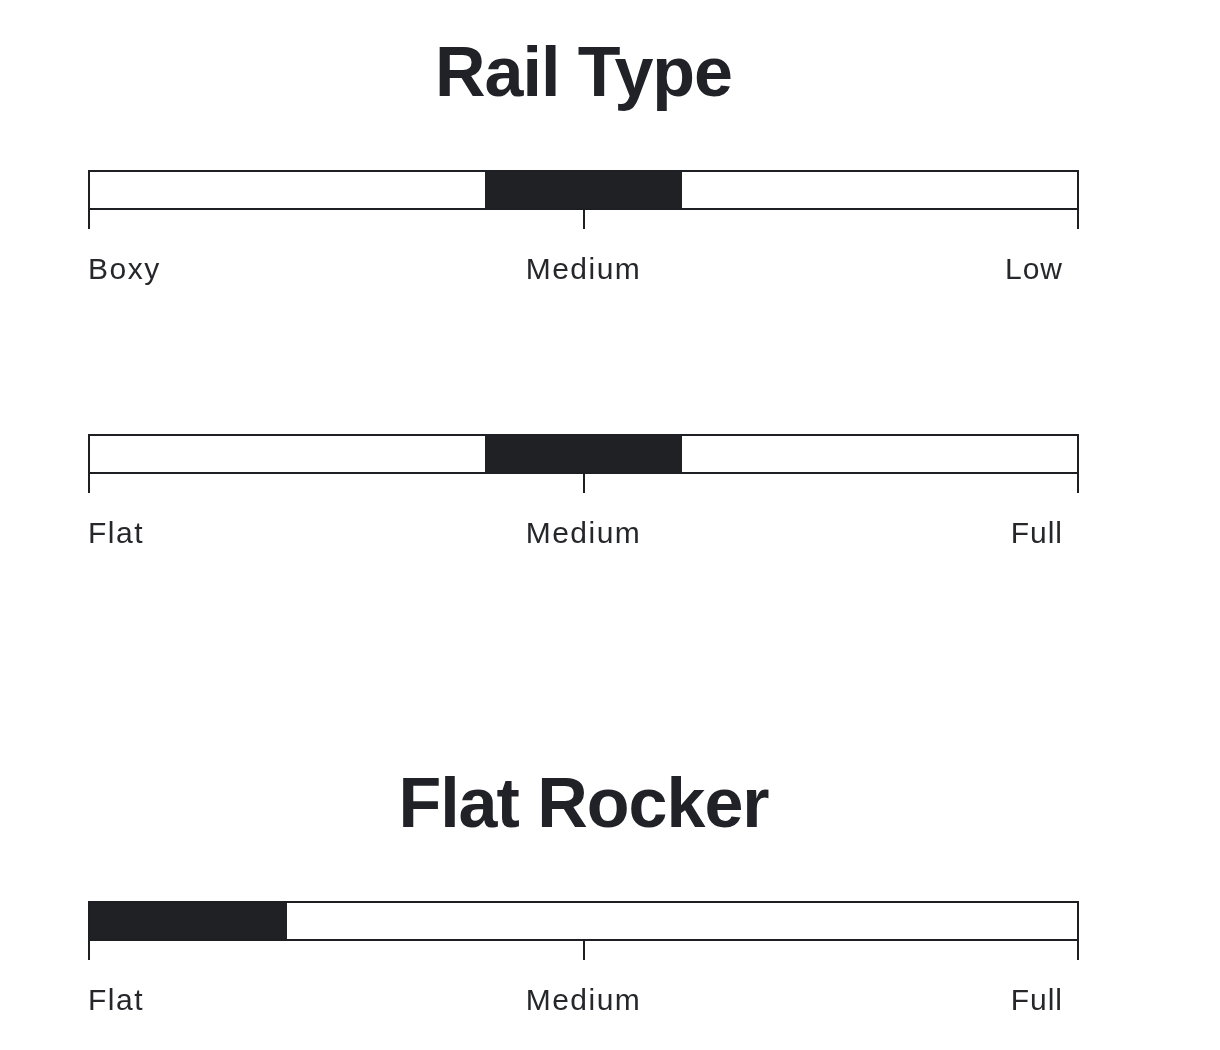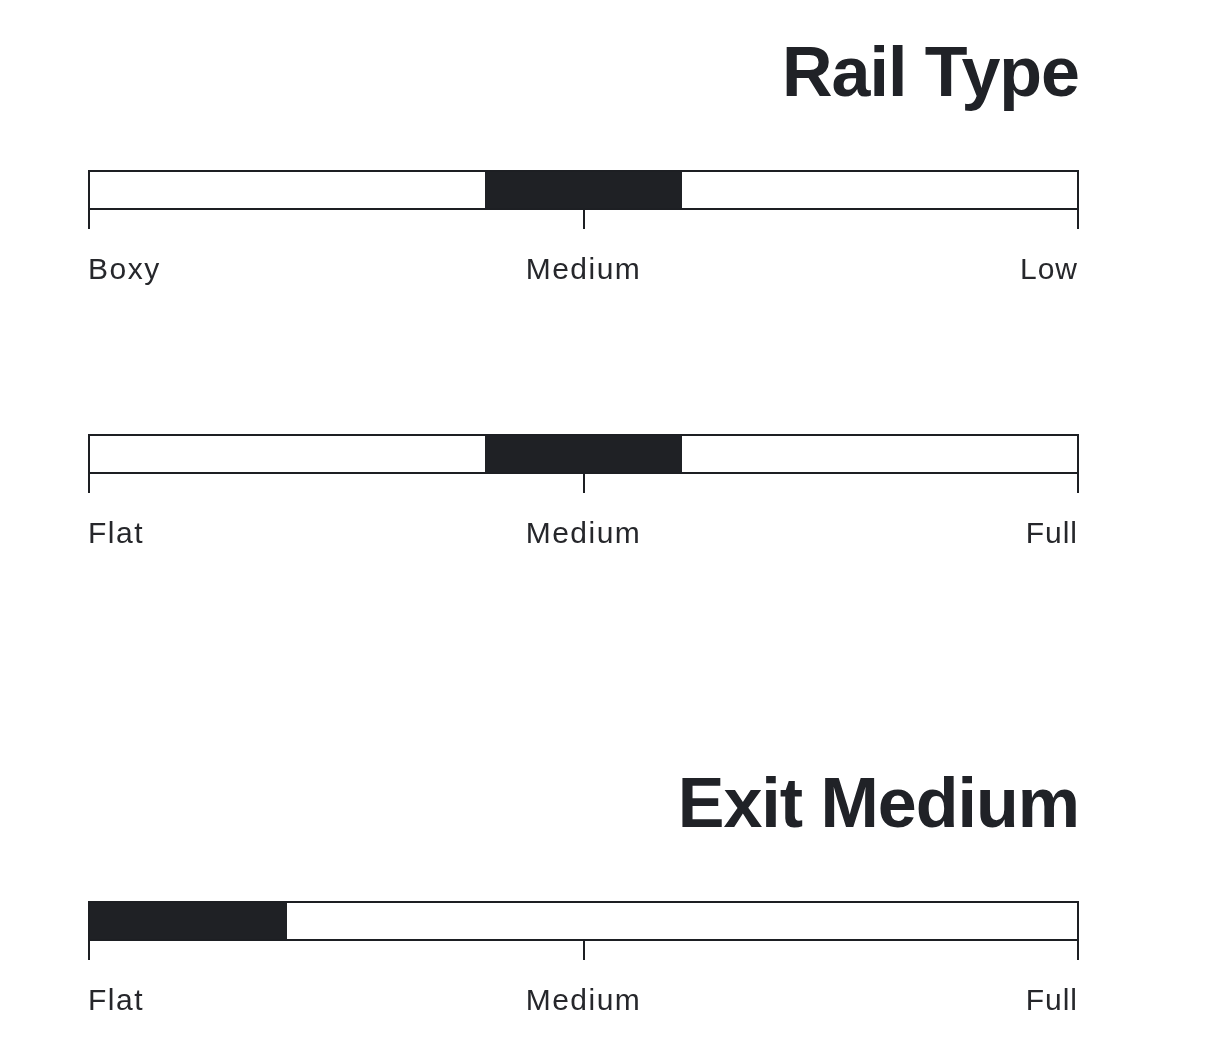--- a/index.html
+++ b/index.html
@@ -15,21 +15,21 @@
   .widget {
     height: 334px;
     margin: 0 141px 0 88px; 
   }
   .gauge-title {
     margin: 0;
     font-size: 70px;
     line-height: 70px;
     font-weight: 700;
     letter-spacing: -1px;
-    text-align: right;
+    text-align: center;
     color: #202227;
   }
   .plot { position: relative; margin-top: 63px; }
   .track {
     position: relative;
     height: 40px;
     border: 2px solid #1d1f23;
     background: #ffffff;
   }
   .fill {
@@ -53,21 +53,21 @@
     margin-top: 41px;
     height: 36px;
     font-size: 30px;
     line-height: 36px;
     letter-spacing: 1.5px;
     color: #26272b;
   }
   .lbl { position: absolute; white-space: nowrap; }
   .lbl-left  { left: 0; }
   .lbl-mid   { left: 50%; transform: translateX(-50%); }
-  .lbl-right { right: 1px; letter-spacing: 1px; }
+  .lbl-right { right: 16px; letter-spacing: 1px; }
 </style>
 </head>
 <body>
 
 <div class="page">
 
   <section class="widget">
     <h2 class="gauge-title">Rail Type</h2>
     <div class="plot">
       <div class="track">
@@ -94,21 +94,21 @@
       <div class="tick tick-right"></div>
       <div class="labels">
         <span class="lbl lbl-left">Flat</span>
         <span class="lbl lbl-mid">Medium</span>
         <span class="lbl lbl-right">Full</span>
       </div>
     </div>
   </section>
 
   <section class="widget">
-    <h2 class="gauge-title">Exit Medium</h2>
+    <h2 class="gauge-title">Flat Rocker</h2>
     <div class="plot">
       <div class="track">
         <div class="fill" style="left: 0%; width: 20%;"></div>
       </div>
       <div class="tick tick-left"></div>
       <div class="tick tick-mid"></div>
       <div class="tick tick-right"></div>
       <div class="labels">
         <span class="lbl lbl-left">Flat</span>
         <span class="lbl lbl-mid">Medium</span>

